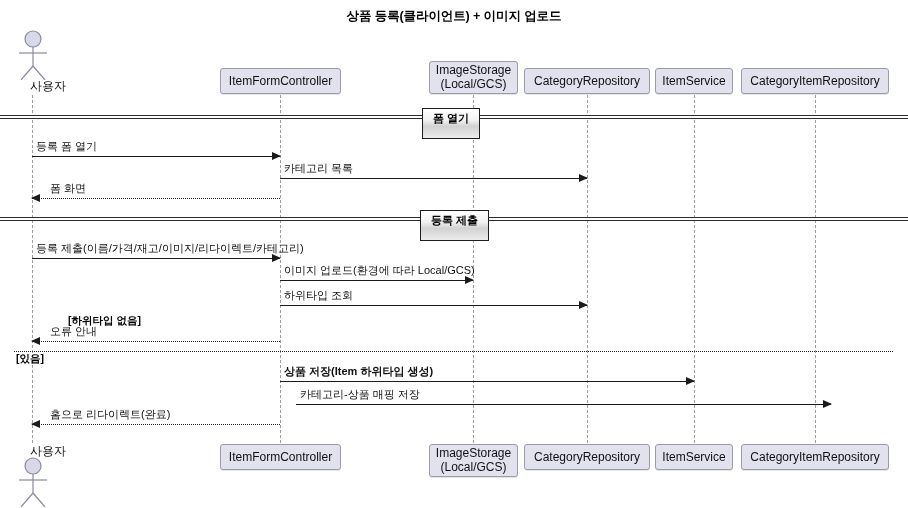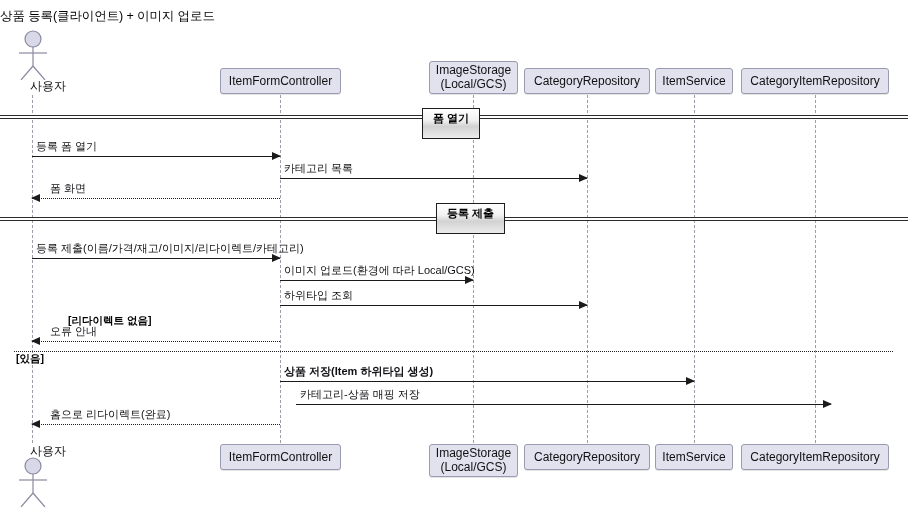--- a/index.html
+++ b/index.html
@@ -13,23 +13,23 @@
     width: 908px;
     height: 508px;
     background: #ffffff;
     overflow: hidden;
   }
 
   
   .diagram-title {
     position: absolute;
     top: 8px; left: 0; width: 908px;
-    text-align: left;
+    text-align: center;
     font-size: 12.5px;
-    font-weight: normal;
+    font-weight: bold;
     color: #000000;
     letter-spacing: -0.1px;
   }
 
   
   .participant {
     position: absolute;
     background: #e2e2ee;
     border: 1px solid #9a9ab0;
     border-radius: 3px;
@@ -216,41 +216,41 @@
     <div class="caption">카테고리 목록</div>
   </div>
 
   <div class="msg to-left dotted" style="left:32px; top:198px; width:248px;">
     <div class="line"></div>
     <div class="head"></div>
     <div class="caption">폼 화면</div>
   </div>
 
   <div class="divider-line" style="top:217px;"></div>
-  <div class="divider-label" style="left:420px; top:203px;margin-left:16px;">등록 제출</div>
+  <div class="divider-label" style="left:420px; top:210px;">등록 제출</div>
 
   <div class="msg to-right" style="left:32px; top:258px; width:248px;">
     <div class="line"></div>
     <div class="head"></div>
     <div class="caption">등록 제출(이름/가격/재고/이미지/리다이렉트/카테고리)</div>
   </div>
 
   <div class="msg to-right" style="left:280px; top:280px; width:193px;">
     <div class="line"></div>
     <div class="head"></div>
     <div class="caption">이미지 업로드(환경에 따라 Local/GCS)</div>
   </div>
 
   <div class="msg to-right" style="left:280px; top:305px; width:307px;">
     <div class="line"></div>
     <div class="head"></div>
     <div class="caption">하위타입 조회</div>
   </div>
 
-  <div class="fragment-guard" style="left:68px; top:314px;">[리다이렉트 없음]</div>
+  <div class="fragment-guard" style="left:68px; top:314px;">[하위타입 없음]</div>
   <div class="fragment-sep" style="left:14px; top:351px; width:879px;"></div>
   <div class="fragment-guard" style="left:16px; top:352px;">[있음]</div>
 
   <div class="msg to-left dotted" style="left:32px; top:341px; width:248px;">
     <div class="line"></div>
     <div class="head"></div>
     <div class="caption">오류 안내</div>
   </div>
 
   <div class="msg to-right" style="left:280px; top:381px; width:414px;font-weight:bold;">

